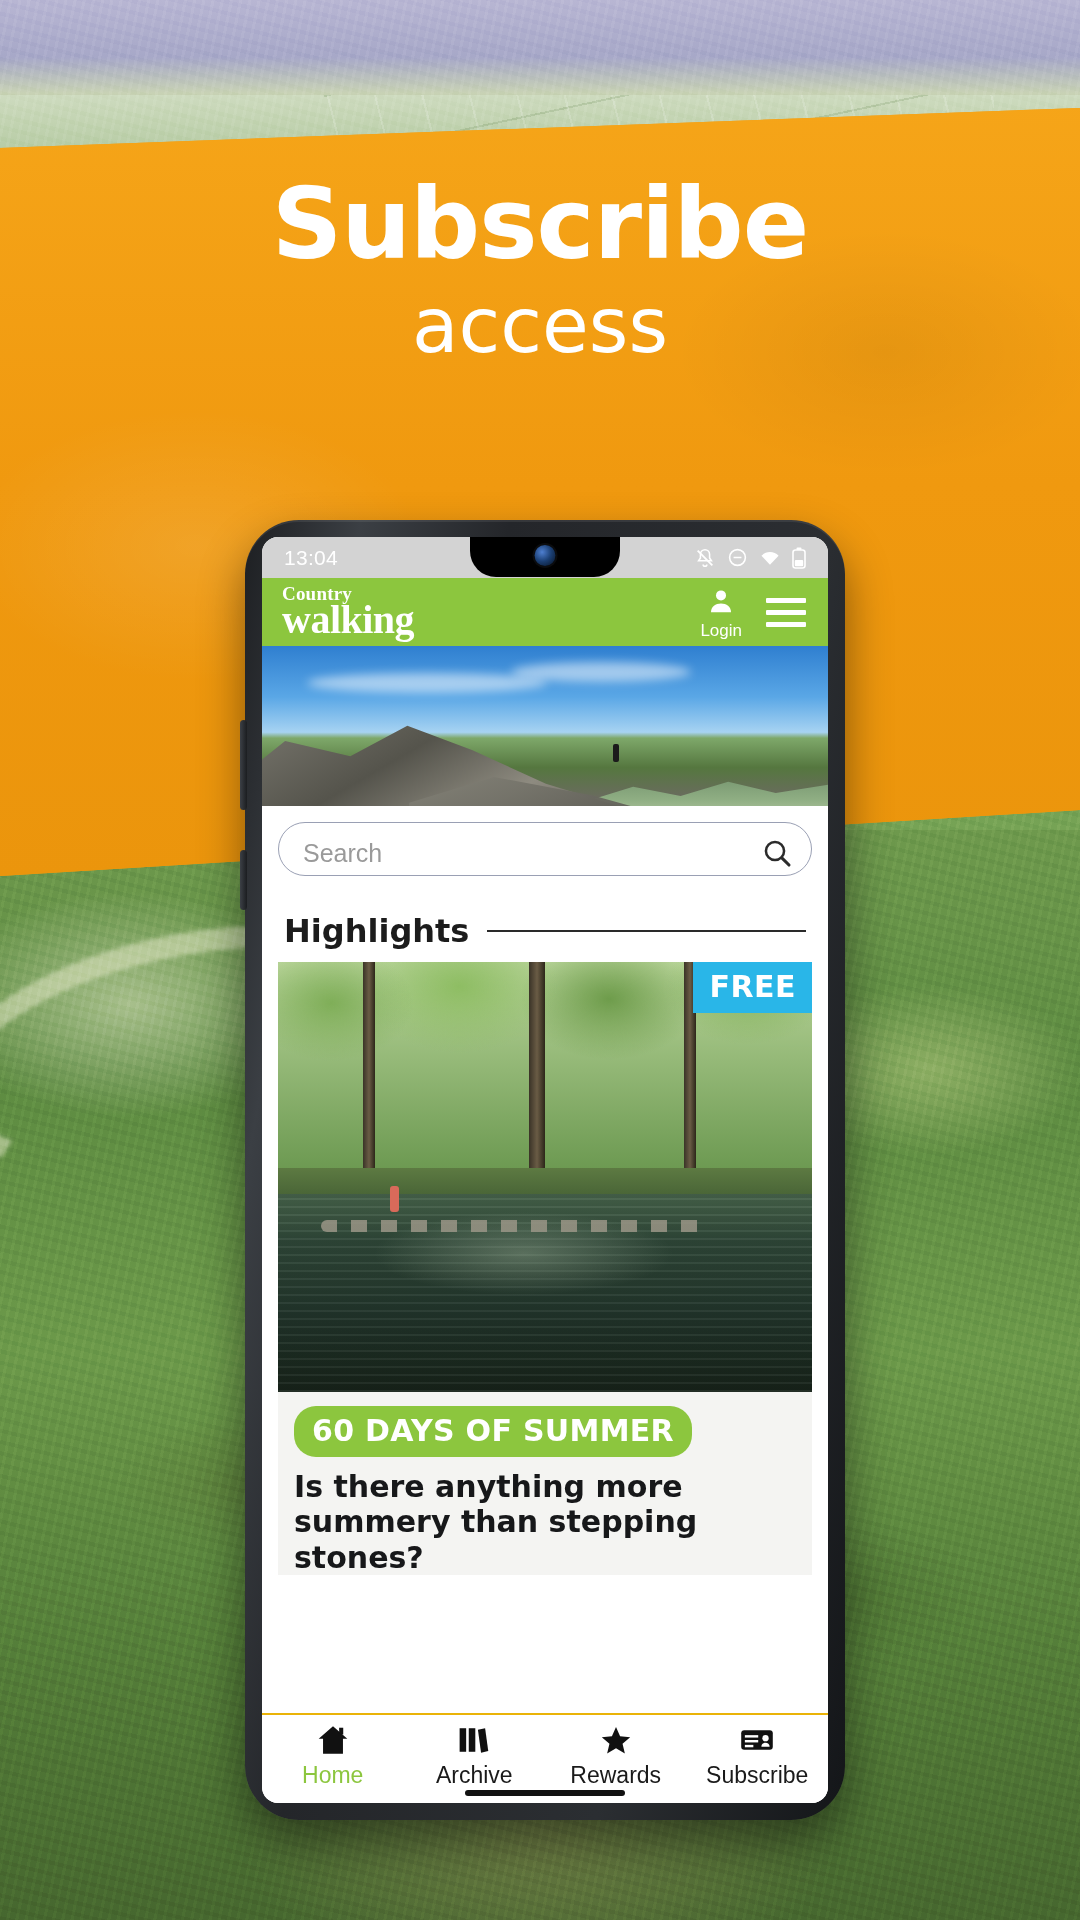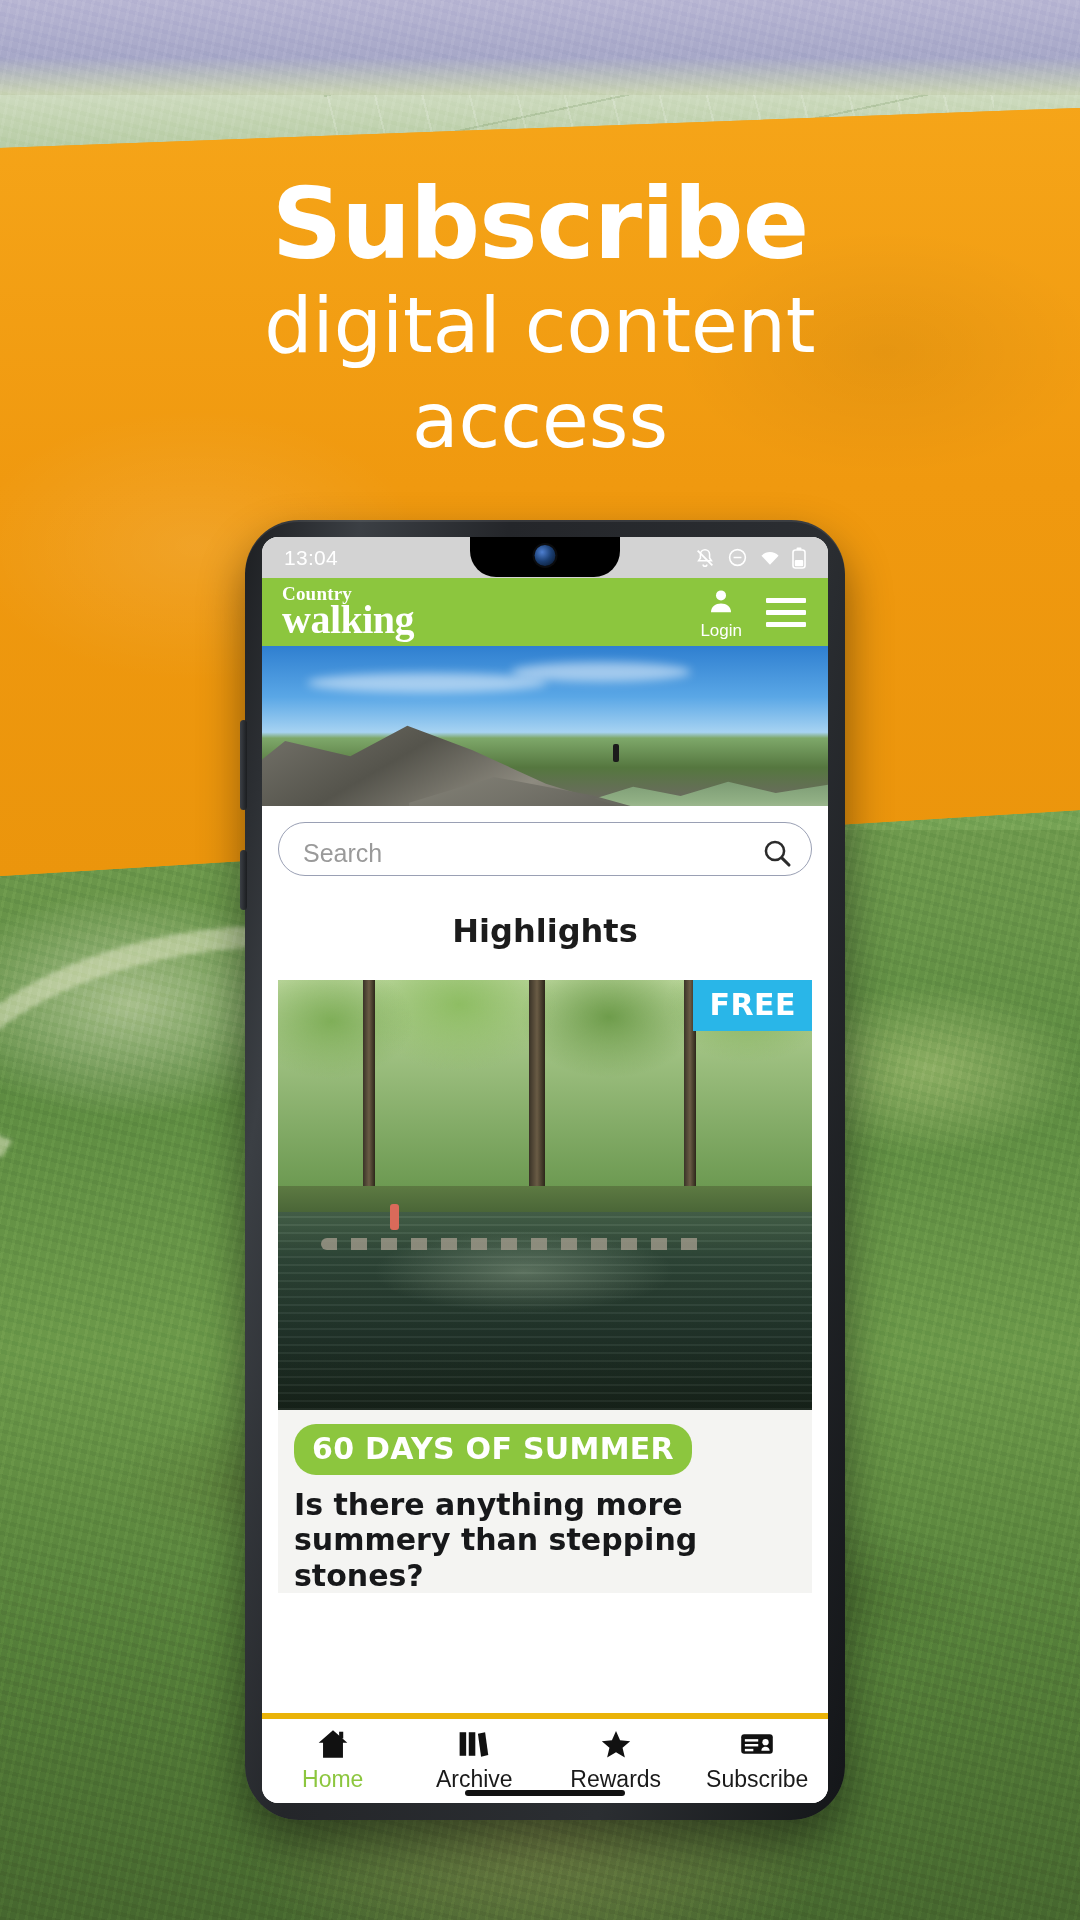--- a/index.html
+++ b/index.html
@@ -188,21 +188,21 @@
     padding:8px 18px 0 24px; background:#fff;
   }
   .search-input {
     border:0; outline:0; font-size:25px; color:#8b8b8b; background:transparent;
     font-family:"Liberation Sans", sans-serif; width:80%;
   }
   .search-input::placeholder { color:#9a9a9a; }
 
   
   .section-head {
-    display:flex; align-items:center; gap:18px; padding:22px 22px 12px;flex-direction:column;
+    display:flex; align-items:center; gap:18px; padding:22px 22px 12px;
   }
   .section-head h2 {
     font-size:32px; font-weight:bold; color:#1c1c1c; white-space:nowrap;
     font-family:"DejaVu Sans", sans-serif;
   }
   .section-head .rule { flex:1; height:2px; background:#2a2a2a; }
 
   
   .card { margin:0 16px; position:relative; background:#f4f4f2; }
   .card-img {
@@ -258,21 +258,21 @@
     font-family:"DejaVu Sans", sans-serif; letter-spacing:.3px;
   }
   .card-title {
     margin-top:12px; font-size:30px; font-weight:bold; color:#17181a;
     line-height:1.18; font-family:"DejaVu Sans", sans-serif;
   }
 
   
   .bottomnav {
     position:absolute; left:0; right:0; bottom:0; height:90px;
-    background:#fff; border-top:6px solid #eab308;
+    background:#fff; border-top:2px solid #eab308;
     display:flex; align-items:flex-start; padding-top:10px;
   }
   .nav-item {
     flex:1; display:flex; flex-direction:column; align-items:center; gap:7px;
     color:#1a1a1a; font-size:23px;
   }
   .nav-item.active { color:#8cc63e; }
   .nav-item svg { display:block; }
   .home-indicator {
     position:absolute; left:50%; transform:translateX(-50%); bottom:7px;
@@ -288,21 +288,20 @@
   <div class="bg-mid"></div>
   <div class="bg-lower"></div>
   <div class="bg-path"></div>
   <div class="bg-texture"></div>
 </div>
 
 <div class="banner"></div>
 
 <div class="banner-copy">
   <div class="hl1">Subscribe</div>
-  <div class="hl2">digital content</div>
   <div class="hl2">access</div>
 </div>
 
 <div class="phone">
   <div class="phone-body"></div>
   <div class="phone-btn v"></div>
   <div class="phone-btn p"></div>
 
   <div class="screen">
 

